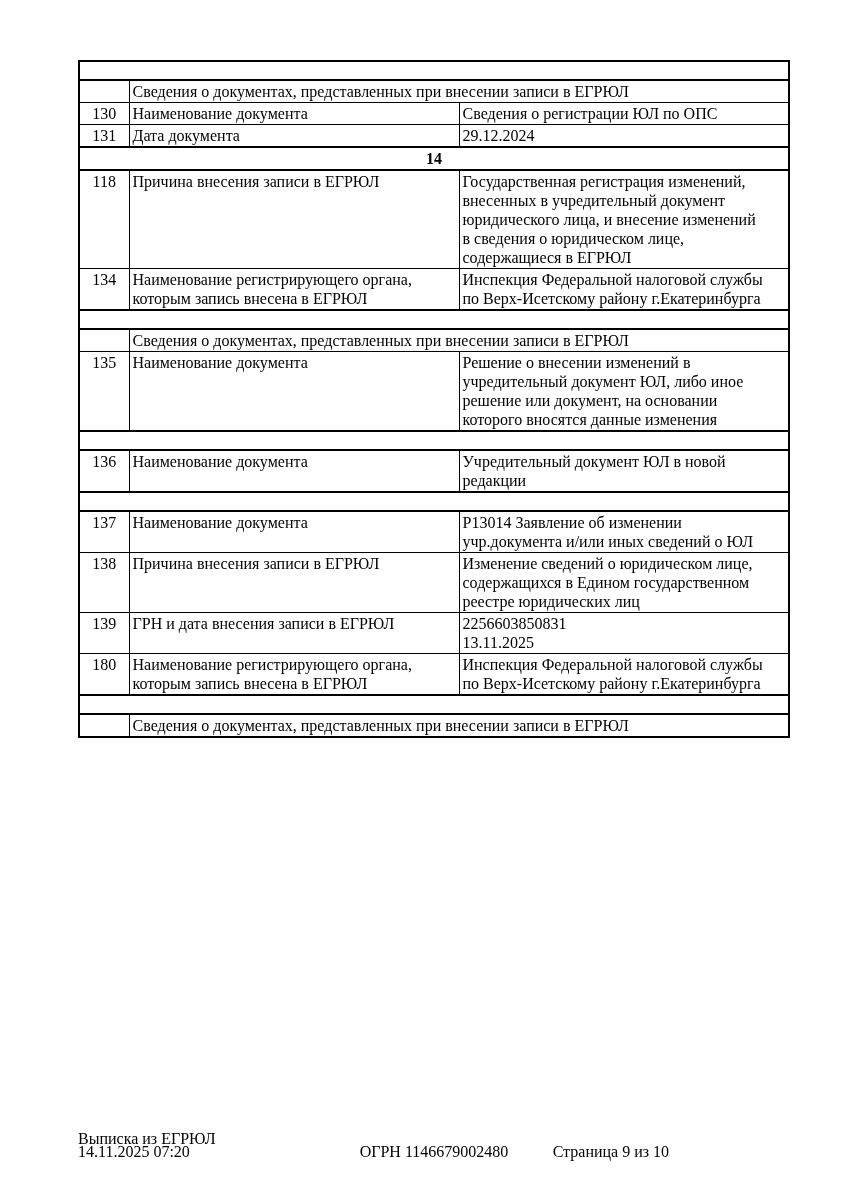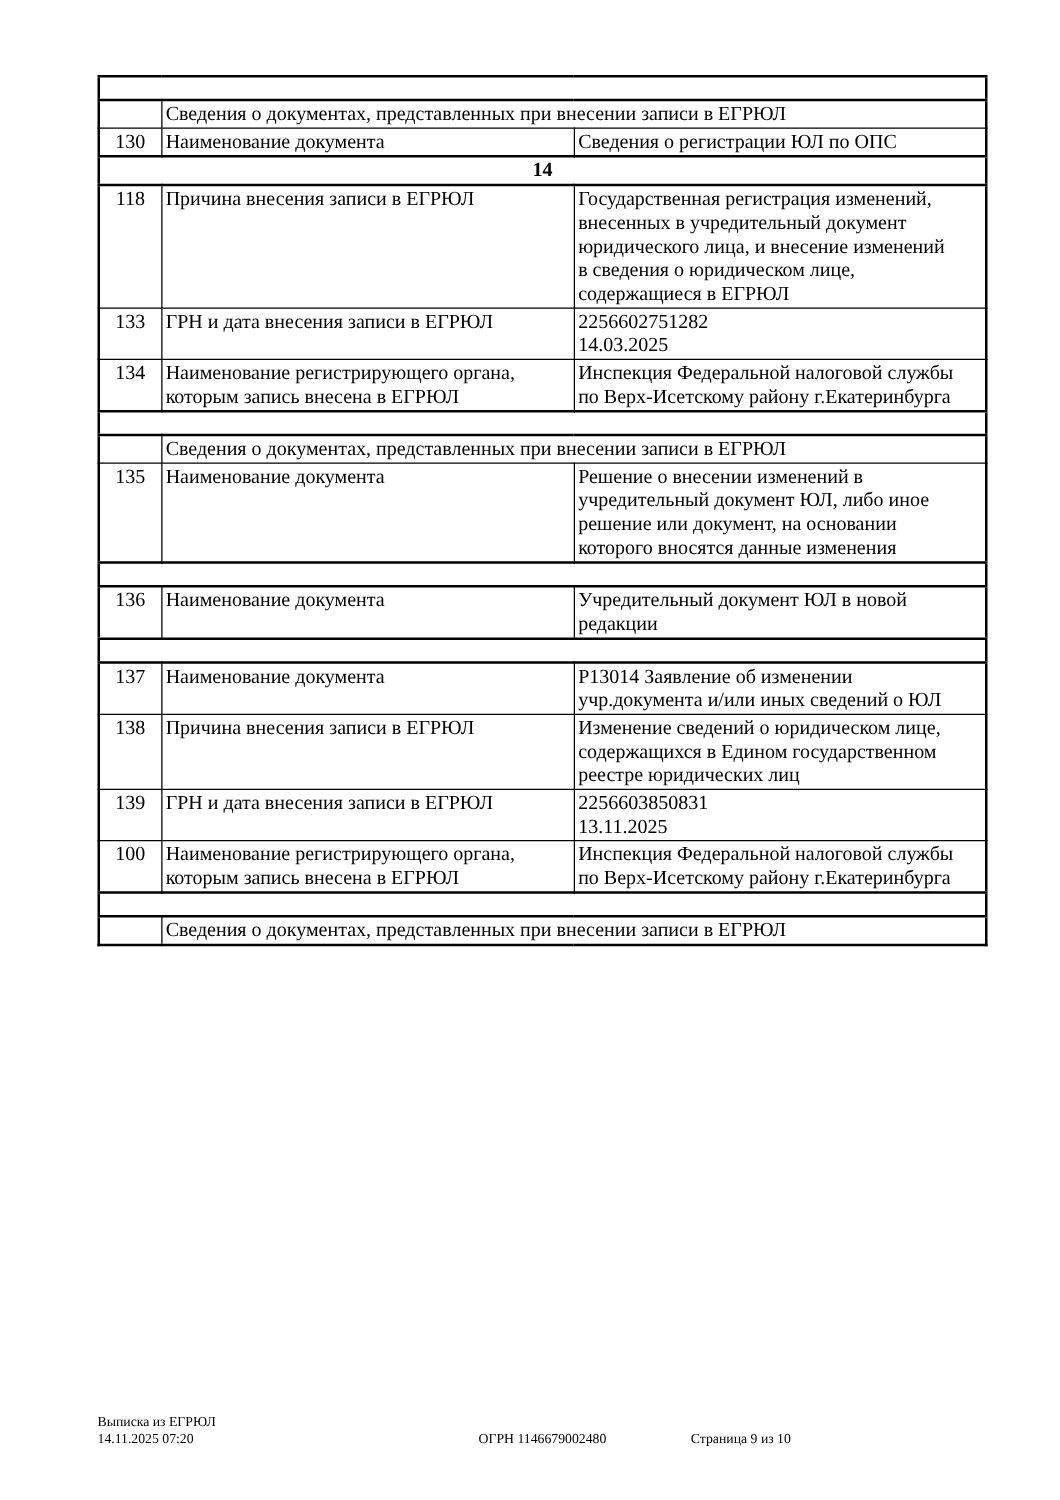--- a/index.html
+++ b/index.html
@@ -50,21 +50,21 @@
     border-top: 2px solid #000;
     border-bottom: 2px solid #000;
   }
 
   .page-footer {
     position: absolute;
     left: 78px; top: 1132px;
     width: 712px;
     display: flex;
     align-items: flex-end;
-    font-size: 11px;
+    font-size: 16px;
     line-height: 13px;
   }
   .f-left  { flex: 1; text-align: left; }
   .f-center{ flex: 1; text-align: center; }
   .f-right { flex: 1; text-align: left; }
 </style>
 </head>
 <body>
 
 <div class="page">
@@ -81,37 +81,36 @@
         </tr>
         <tr class="row-header">
           <td class="td-num"></td>
           <td class="td-header" colspan="2">Сведения о документах, представленных при внесении записи в ЕГРЮЛ</td>
         </tr>
         <tr class="row-data">
           <td class="td-num">130</td>
           <td class="td-label">Наименование документа</td>
           <td class="td-value">Сведения о регистрации ЮЛ по ОПС</td>
         </tr>
+        <tr class="row-data">
+          <td class="td-num">131</td>
+          <td class="td-label">Дата документа</td>
+          <td class="td-value">29.12.2024</td>
+        </tr>
         <tr class="row-group">
           <td class="td-group" colspan="3">14</td>
         </tr>
         <tr class="row-data">
           <td class="td-num">118</td>
           <td class="td-label">Причина внесения записи в ЕГРЮЛ</td>
           <td class="td-value">Государственная регистрация изменений,
 внесенных в учредительный документ
 юридического лица, и внесение изменений
 в сведения о юридическом лице,
 содержащиеся в ЕГРЮЛ</td>
-        </tr>
-        <tr class="row-data">
-          <td class="td-num">133</td>
-          <td class="td-label">ГРН и дата внесения записи в ЕГРЮЛ</td>
-          <td class="td-value">2256602751282
-14.03.2025</td>
         </tr>
         <tr class="row-data">
           <td class="td-num">134</td>
           <td class="td-label">Наименование регистрирующего органа,
 которым запись внесена в ЕГРЮЛ</td>
           <td class="td-value">Инспекция Федеральной налоговой службы
 по Верх-Исетскому району г.Екатеринбурга</td>
         </tr>
         <tr class="row-empty">
           <td class="td-empty" colspan="3"></td>
@@ -153,21 +152,21 @@
 содержащихся в Едином государственном
 реестре юридических лиц</td>
         </tr>
         <tr class="row-data">
           <td class="td-num">139</td>
           <td class="td-label">ГРН и дата внесения записи в ЕГРЮЛ</td>
           <td class="td-value">2256603850831
 13.11.2025</td>
         </tr>
         <tr class="row-data">
-          <td class="td-num">100</td>
+          <td class="td-num">180</td>
           <td class="td-label">Наименование регистрирующего органа,
 которым запись внесена в ЕГРЮЛ</td>
           <td class="td-value">Инспекция Федеральной налоговой службы
 по Верх-Исетскому району г.Екатеринбурга</td>
         </tr>
         <tr class="row-empty">
           <td class="td-empty" colspan="3"></td>
         </tr>
         <tr class="row-header">
           <td class="td-num"></td>

